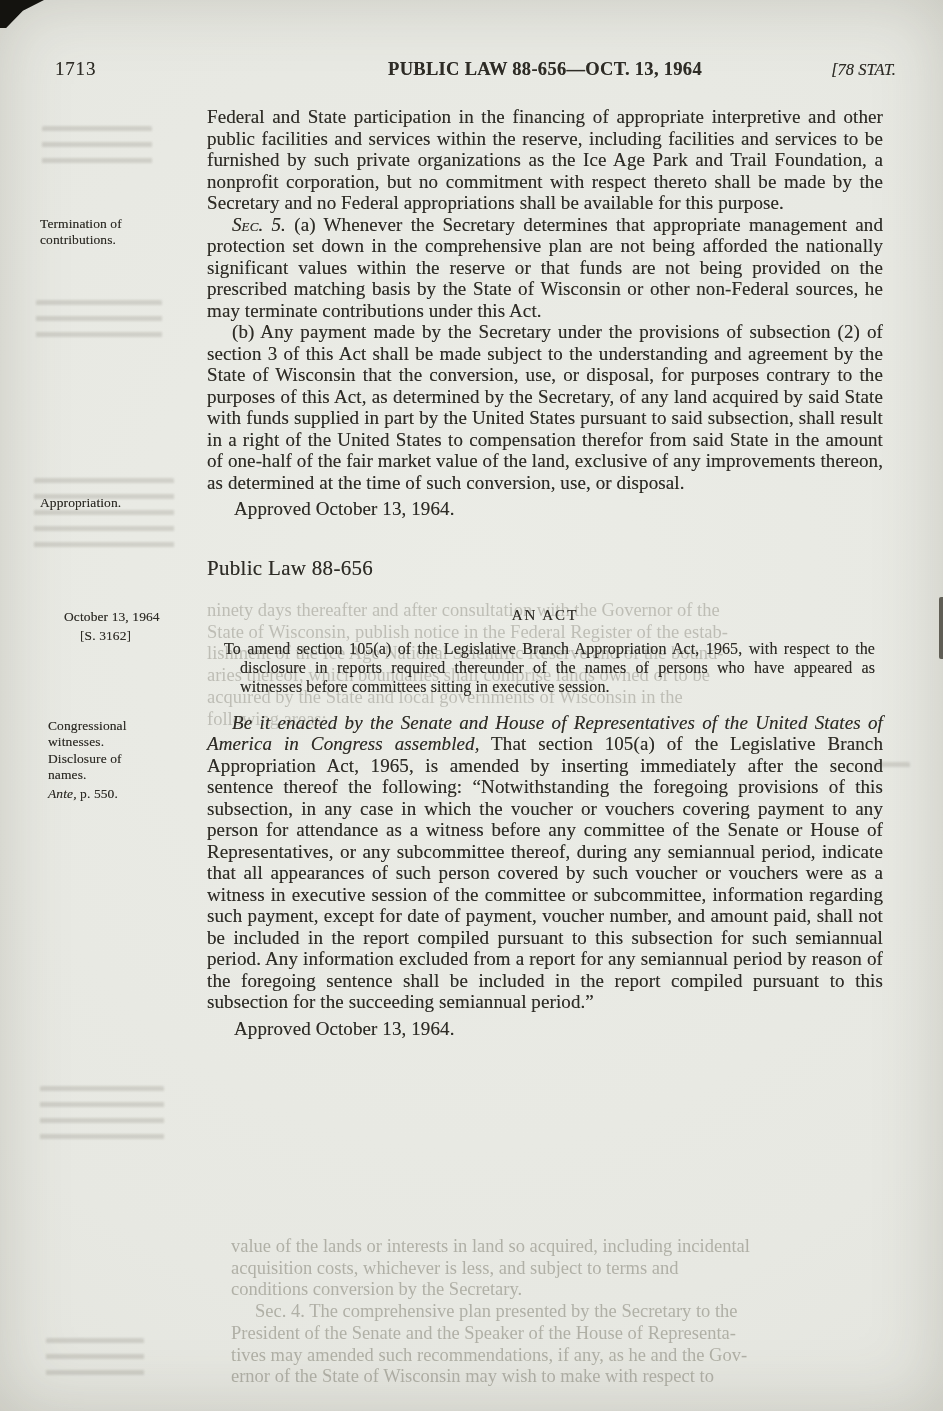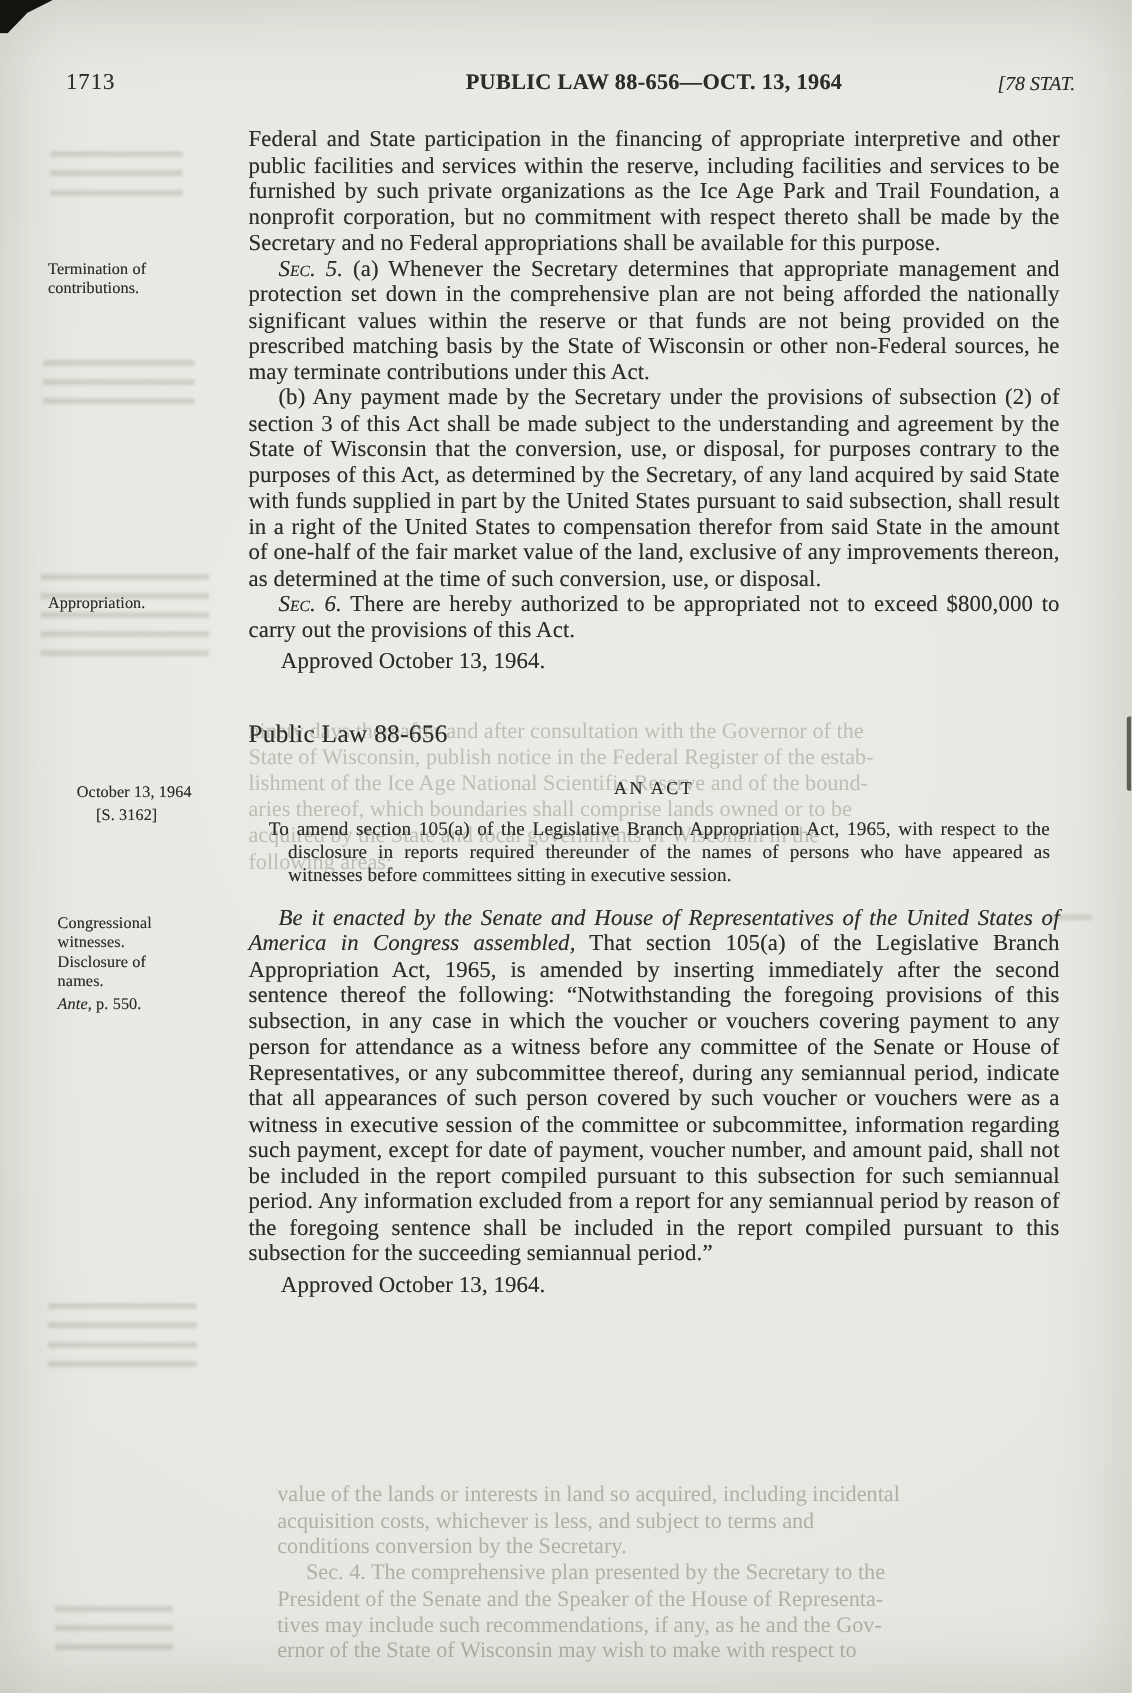--- a/index.html
+++ b/index.html
@@ -95,21 +95,21 @@
     <div>aries thereof, which boundaries shall comprise lands owned or to be</div>
     <div>acquired by the State and local governments of Wisconsin in the</div>
     <div>following areas:</div>
   </div>
   <div class="ghost ghost-bottom">
     <div>value of the lands or interests in land so acquired, including incidental</div>
     <div>acquisition costs, whichever is less, and subject to terms and</div>
     <div>conditions conversion by the Secretary.</div>
     <div>Sec. 4. The comprehensive plan presented by the Secretary to the</div>
     <div>President of the Senate and the Speaker of the House of Representa-</div>
-    <div>tives may include such recommendations, if any, as he and the Gov-</div>
+    <div>tives may amended such recommendations, if any, as he and the Gov-</div>
     <div>ernor of the State of Wisconsin may wish to make with respect to</div>
   </div>
 
   <header class="running-head ink">
     <span class="rh-num">1713</span>
     <span class="rh-title">PUBLIC LAW 88-656—OCT. 13, 1964</span>
     <span class="rh-stat">[78 STAT.</span>
   </header>
 
   <div class="sections ink">
@@ -136,21 +136,20 @@
       <div class="textcol">
         <p class="ind">(b) Any payment made by the Secretary under the provisions of subsection (2) of section 3 of this Act shall be made subject to the understanding and agreement by the State of Wisconsin that the conversion, use, or disposal, for purposes contrary to the purposes of this Act, as determined by the Secretary, of any land acquired by said State with funds supplied in part by the United States pursuant to said subsection, shall result in a right of the United States to compensation therefor from said State in the amount of one-half of the fair market value of the land, exclusive of any improvements thereon, as determined at the time of such conversion, use, or disposal.</p>
       </div>
     </div>
 
     <div class="row">
       <aside class="note">
         <div>Appropriation.</div>
       </aside>
       <div class="textcol">
-        <p class="ind"><span class="sc">Sec. 6.</span><span> There are hereby authorized to be appropriated not to exceed $800,000 to carry out the provisions of this Act.</span></p>
         <p class="approved">Approved October 13, 1964.</p>
       </div>
     </div>
 
     <div class="row">
       <aside class="note"></aside>
       <div class="textcol">
         <p class="pl-heading">Public Law 88-656</p>
       </div>
     </div>

